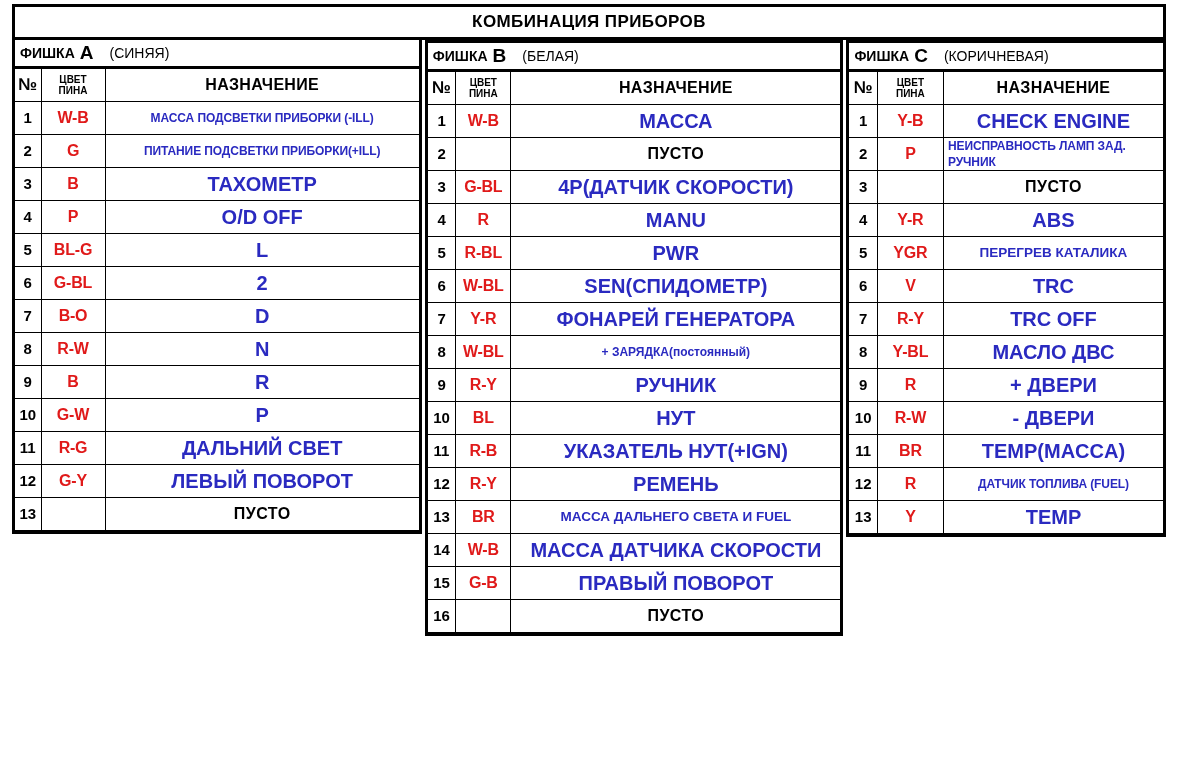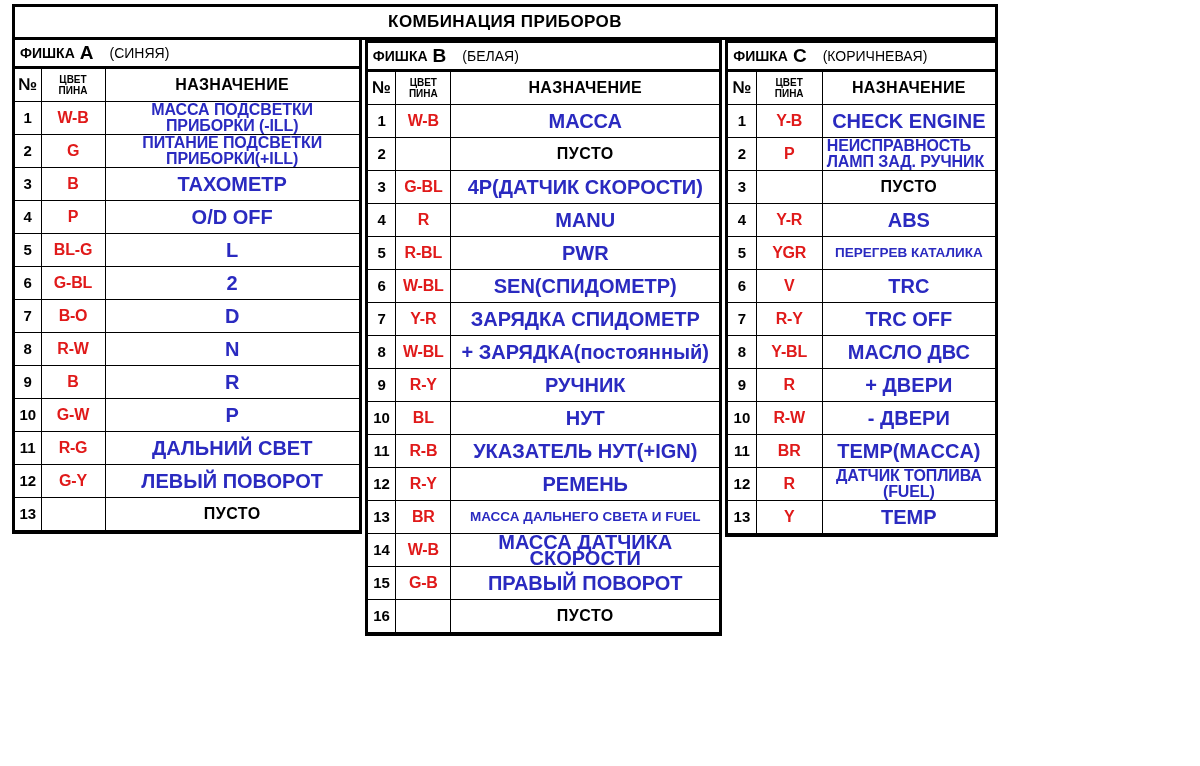--- a/index.html
+++ b/index.html
@@ -9,21 +9,21 @@
     height: 766px;
     background: #ffffff;
     font-family: "Liberation Sans", sans-serif;
     overflow: hidden;
   }
 
   #sheet {
     position: absolute;
     left: 12px;
     top: 4px;
-    width: 986px;
+    width: 1154px;
   }
 
   
   .title-bar {
     border: 3px solid #000;
     height: 36px;
     display: flex;
     align-items: center;
     justify-content: center;
     background: #fff;
@@ -135,29 +135,29 @@
     text-align: center;
     padding: 0 3px;
     line-height: 16px;
   }
   td.c-fn.empty {
     color: #000;
     font-size: 16px;
     letter-spacing: 0.5px;
   }
   td.c-fn.small {
-    font-size: 16px;
+    font-size: 12px;
     letter-spacing: -0.1px;
     margin-left: 35px;
   }
   td.c-fn.left {
     text-align: left;
     padding-left: 4px;
   }
-  td.c-fn.mixed { font-size: 20px; }
+  td.c-fn.mixed { font-size: 12px; }
   td.c-fn.fit { font-size: 13.5px; }
 
   
   .wA-num { width: 26px; }
   .wA-col { width: 64px; }
   .wB-num { width: 28px; }
   .wB-col { width: 55px; }
   .wC-num { width: 28px; }
   .wC-col { width: 66px; }
 </style>
@@ -312,21 +312,21 @@
                 <td class="c-fn">PWR</td>
               </tr>
               <tr>
                 <td class="c-num">6</td>
                 <td class="c-color">W-BL</td>
                 <td class="c-fn">SEN(СПИДОМЕТР)</td>
               </tr>
               <tr>
                 <td class="c-num">7</td>
                 <td class="c-color">Y-R</td>
-                <td class="c-fn">ЗАРЯДКА СПИДОМЕТР</td>
+                <td class="c-fn">ФОНАРЕЙ ГЕНЕРАТОРА</td>
               </tr>
               <tr>
                 <td class="c-num">8</td>
                 <td class="c-color">W-BL</td>
                 <td class="c-fn mixed">+ ЗАРЯДКА(постоянный)</td>
               </tr>
               <tr>
                 <td class="c-num">9</td>
                 <td class="c-color">R-Y</td>
                 <td class="c-fn">РУЧНИК</td>

